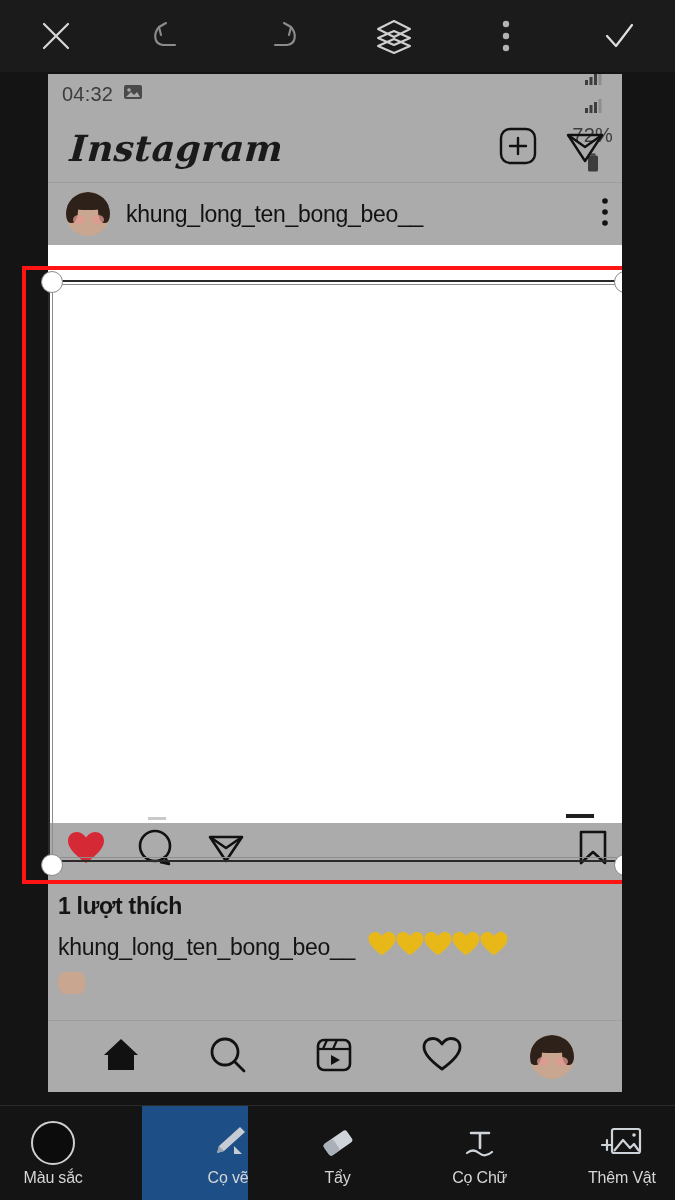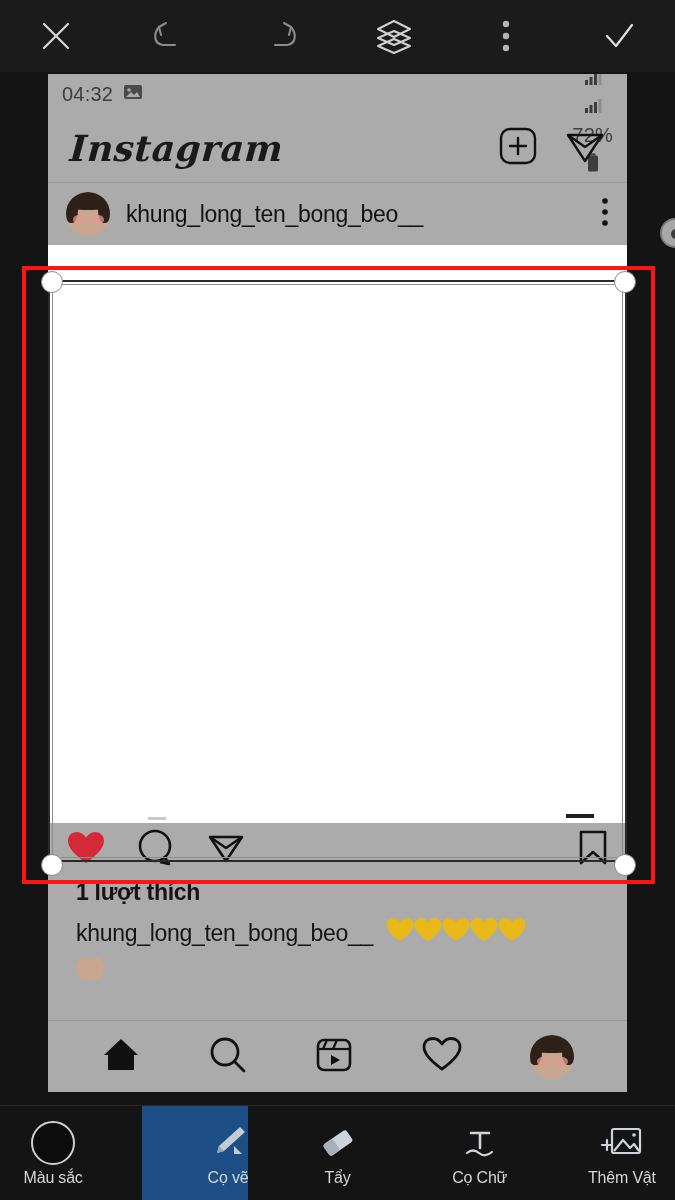--- a/index.html
+++ b/index.html
@@ -18,21 +18,21 @@
     display: flex; align-items: center;
   }
   .topbar .tb-btn {
     flex: 1 1 0; height: 72px;
     display: flex; align-items: center; justify-content: center;
   }
   .topbar svg { display: block; }
 
   
   .editor-area {
-    position: absolute; left: 0; top: 72px; width: 675px; height: 1033px;
+    position: absolute; left: 0; top: 72px; width: 622px; height: 1033px;
     background: #141414; overflow: hidden;
   }
 
   
   .phone-shot {
     position: absolute; left: 48px; top: 2px; width: 579px; height: 1018px;
     background: #ababab;
     overflow: hidden;
   }
 
@@ -105,21 +105,21 @@
     width: 28px; height: 4px; background: #1f1f1f;
   }
 
   
   .action-row {
     height: 54px; display: flex; align-items: center; padding: 0 18px; gap: 30px;
   }
   .action-row .spacer { margin-left: auto; }
 
   
-  .caption-block { padding: 2px 18px 0 28px; }
+  .caption-block { padding: 2px 18px 0 10px; margin-top: 14px; }
   .likes { font-size: 23px; font-weight: bold; color: #141414; letter-spacing: -.3px; }
   .caption-line {
     margin-top: 10px; font-size: 23px; color: #141414; letter-spacing: -.3px;
     display: flex; align-items: center; gap: 0px; white-space: nowrap;
   }
   .hearts { margin-left: 12px; letter-spacing: -2px; display: inline-flex; }
   .heart-y { display: inline-block; margin-right: -2px; }
   .caption-extra {
     margin-top: 8px; height: 22px; overflow: hidden;
     display: flex; align-items: center; gap: 10px;

